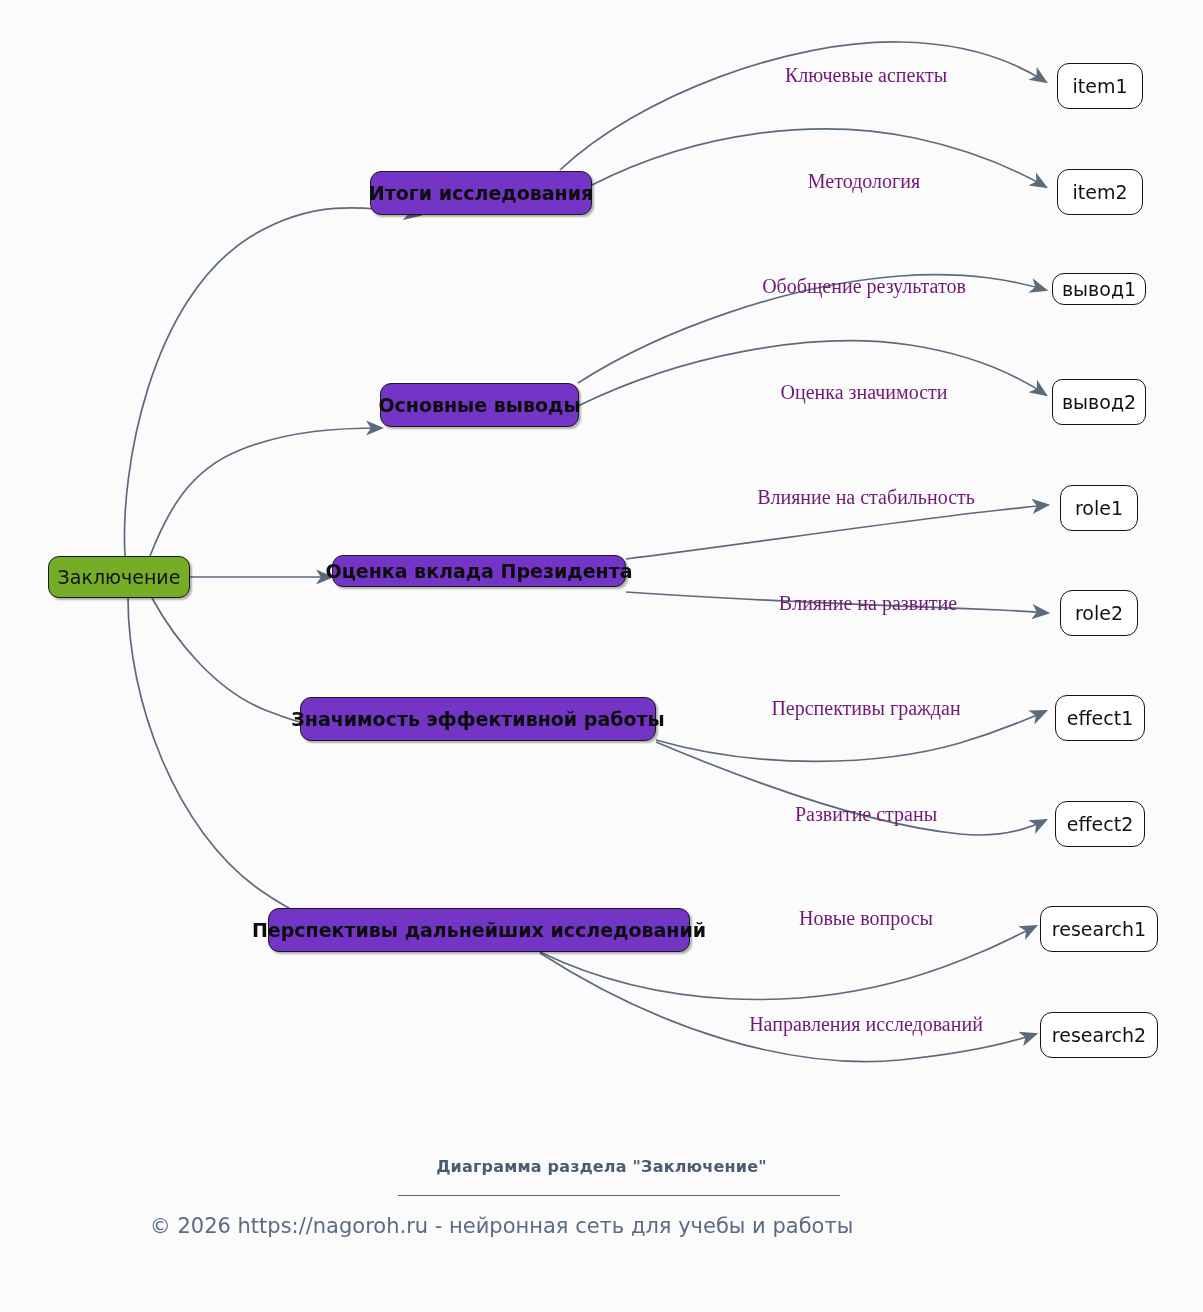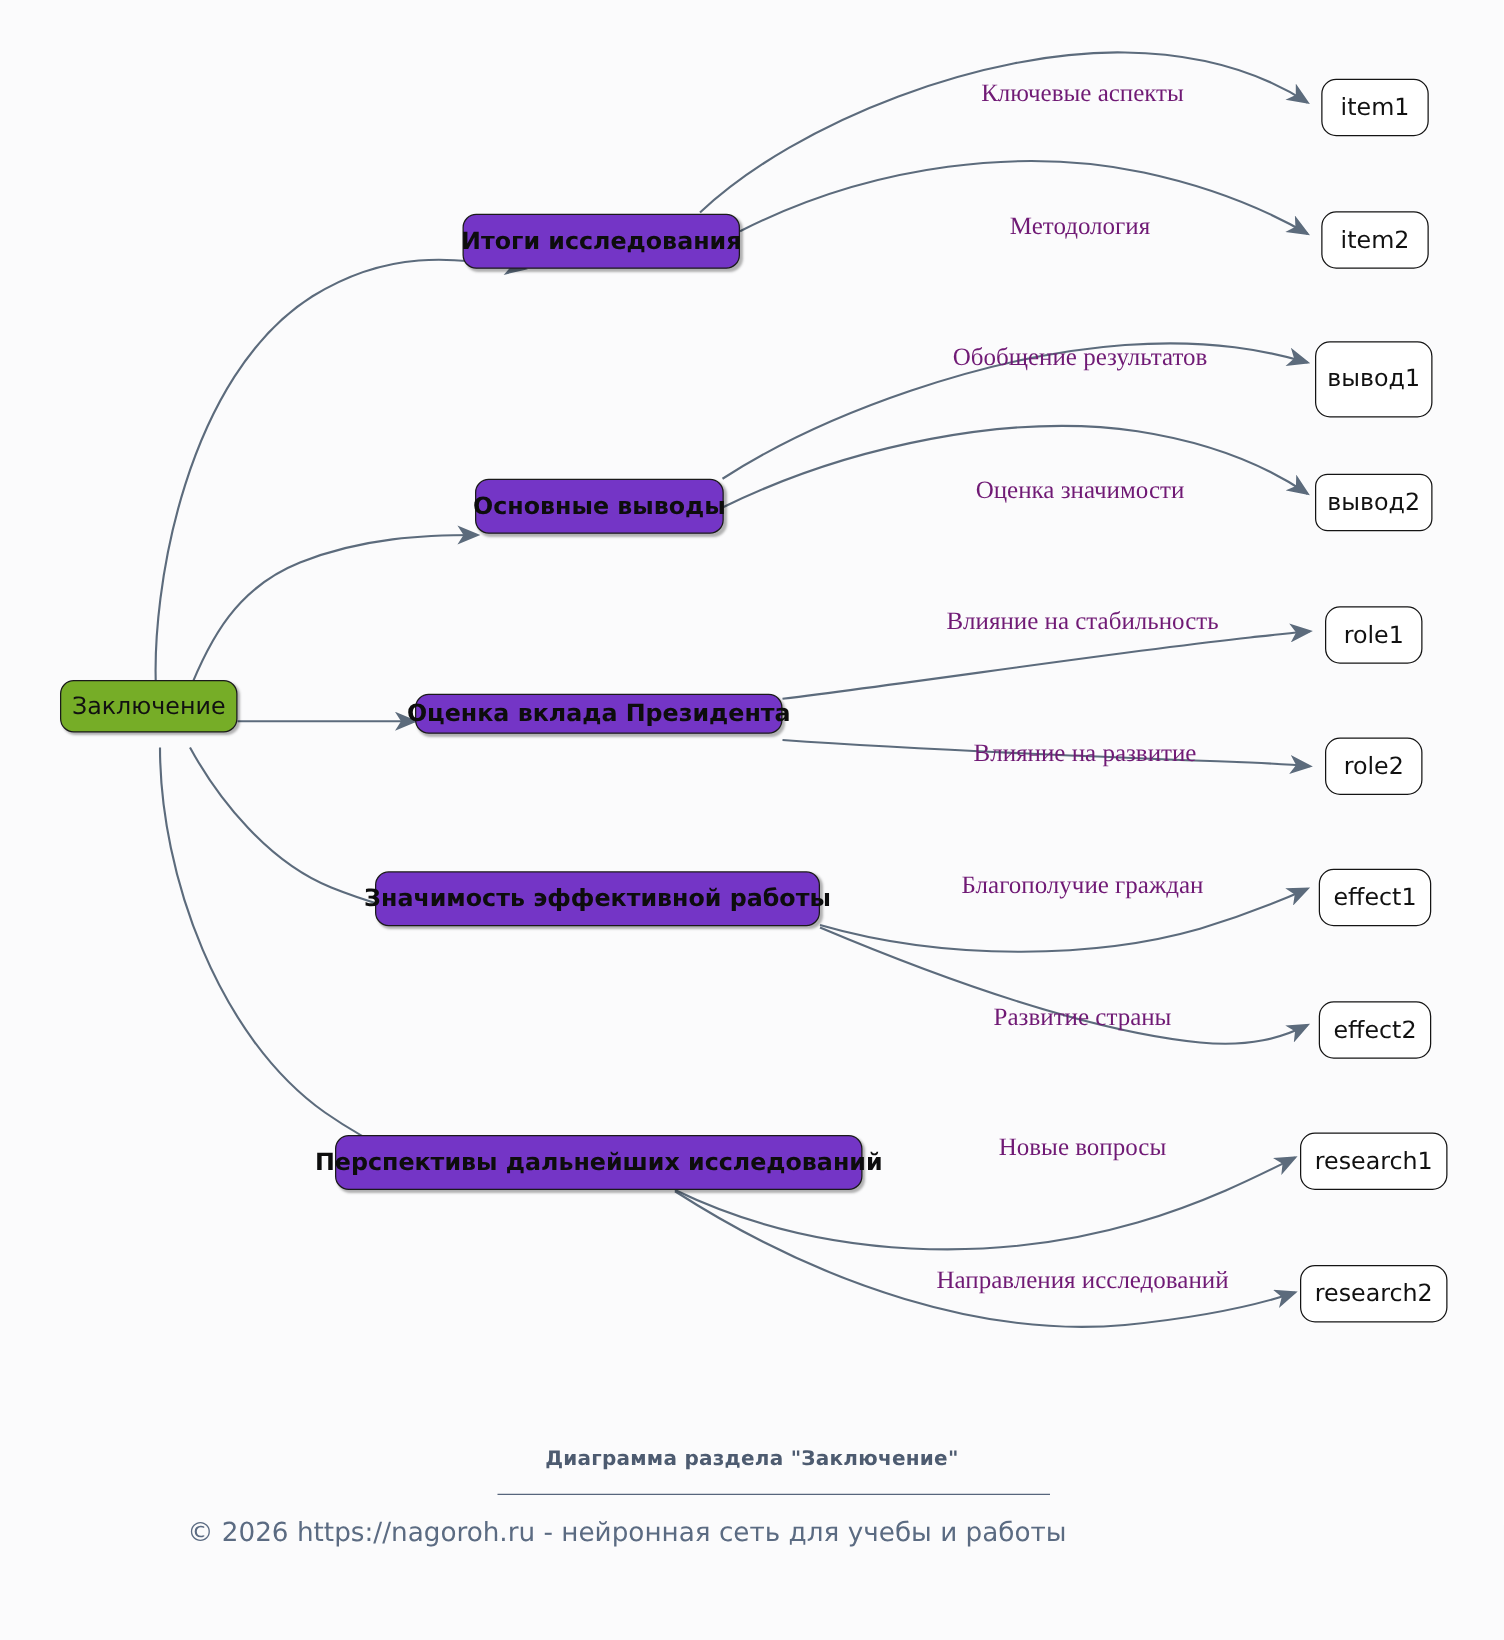--- a/index.html
+++ b/index.html
@@ -136,21 +136,21 @@
       <path d="M626,592 C740,600 890,606 1000,610 C1020,611 1036,612 1048,613"></path>
 
       <path d="M656,740 C760,770 880,766 960,743 C1000,731 1028,719 1046,711"></path>
       <path d="M656,742 C770,790 880,826 960,834 C1000,838 1026,830 1046,820"></path>
 
       <path d="M540,952 C660,1010 800,1010 910,978 C965,962 1008,940 1036,926"></path>
       <path d="M540,953 C660,1030 790,1070 900,1060 C960,1054 1006,1044 1036,1034"></path>
     </g>
   </svg>
 
-  <div class="node node-root" style="left:48px; top:544px; width:142px; height:42px;">
+  <div class="node node-root" style="left:48px; top:556px; width:142px; height:42px;">
     <span>Заключение</span>
   </div>
 
   <div class="node node-branch" style="left:370px; top:171px; width:222px; height:44px;">
     <span>Итоги исследования</span>
   </div>
 
   <div class="node node-branch" style="left:380px; top:383px; width:199px; height:44px;">
     <span>Основные выводы</span>
   </div>
@@ -167,21 +167,21 @@
     <span>Перспективы дальнейших исследований</span>
   </div>
 
   <div class="node node-leaf" style="left:1057px; top:63px; width:86px; height:46px;">
     <span>item1</span>
   </div>
   <div class="node node-leaf" style="left:1057px; top:169px; width:86px; height:46px;">
     <span>item2</span>
   </div>
 
-  <div class="node node-leaf" style="left:1052px; top:273px; width:94px; height:61px;">
+  <div class="node node-leaf" style="left:1052px; top:273px; width:94px; height:32px;">
     <span>вывод1</span>
   </div>
   <div class="node node-leaf" style="left:1052px; top:379px; width:94px; height:46px;border-radius:10px;">
     <span>вывод2</span>
   </div>
 
   <div class="node node-leaf" style="left:1060px; top:485px; width:78px; height:46px;">
     <span>role1</span>
   </div>
   <div class="node node-leaf" style="left:1060px; top:590px; width:78px; height:46px;">
@@ -204,21 +204,21 @@
 
   <div class="edge-label" style="left:866px; top:75px;">Ключевые аспекты</div>
   <div class="edge-label" style="left:864px; top:181px;">Методология</div>
 
   <div class="edge-label" style="left:864px; top:286px;">Обобщение результатов</div>
   <div class="edge-label" style="left:864px; top:392px;">Оценка значимости</div>
 
   <div class="edge-label" style="left:866px; top:497px;">Влияние на стабильность</div>
   <div class="edge-label" style="left:868px; top:603px;">Влияние на развитие</div>
 
-  <div class="edge-label" style="left:866px; top:708px;">Благополучие граждан</div>
+  <div class="edge-label" style="left:866px; top:708px;">Перспективы граждан</div>
   <div class="edge-label" style="left:866px; top:814px;">Развитие страны</div>
 
   <div class="edge-label" style="left:866px; top:918px;">Новые вопросы</div>
   <div class="edge-label" style="left:866px; top:1024px;">Направления исследований</div>
 
   <div class="footer-title">Диаграмма раздела "Заключение"</div>
   <div class="footer-rule"></div>
   <div class="footer-credit">© 2026 https://nagoroh.ru - нейронная сеть для учебы и работы</div>
 
 </div>

